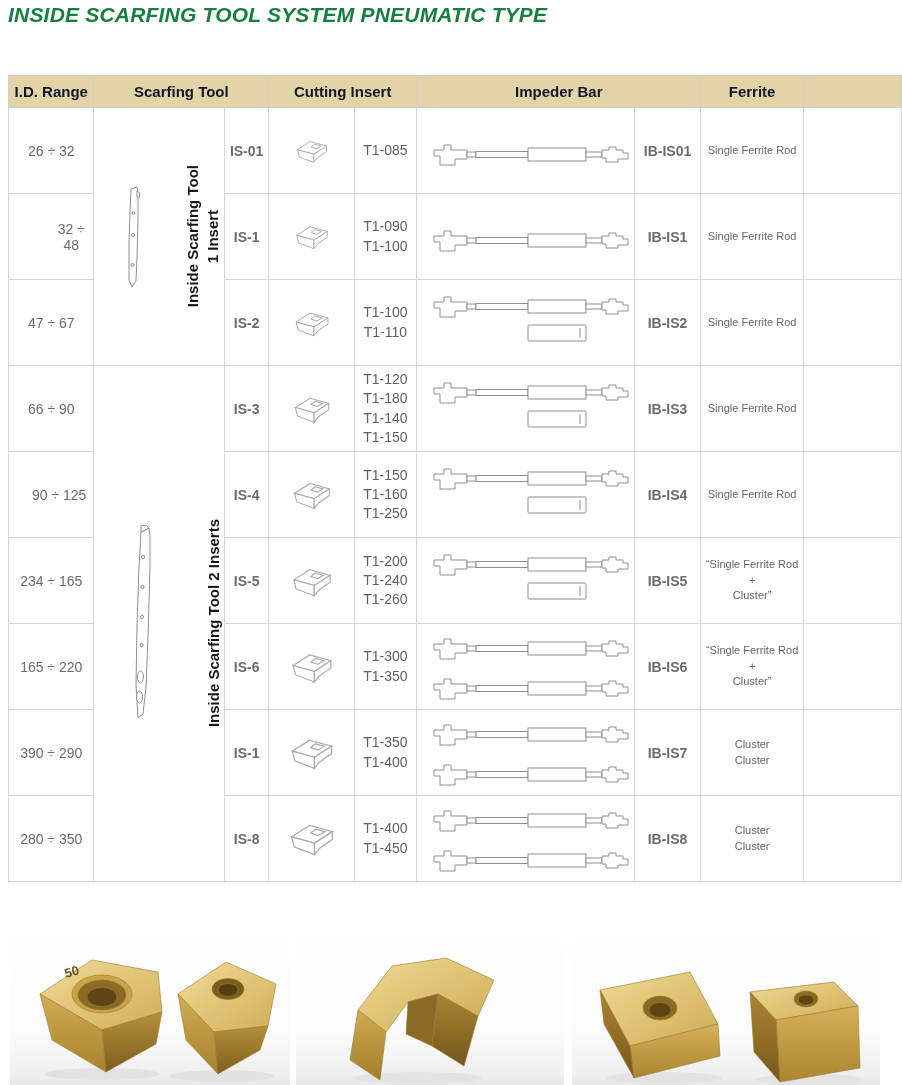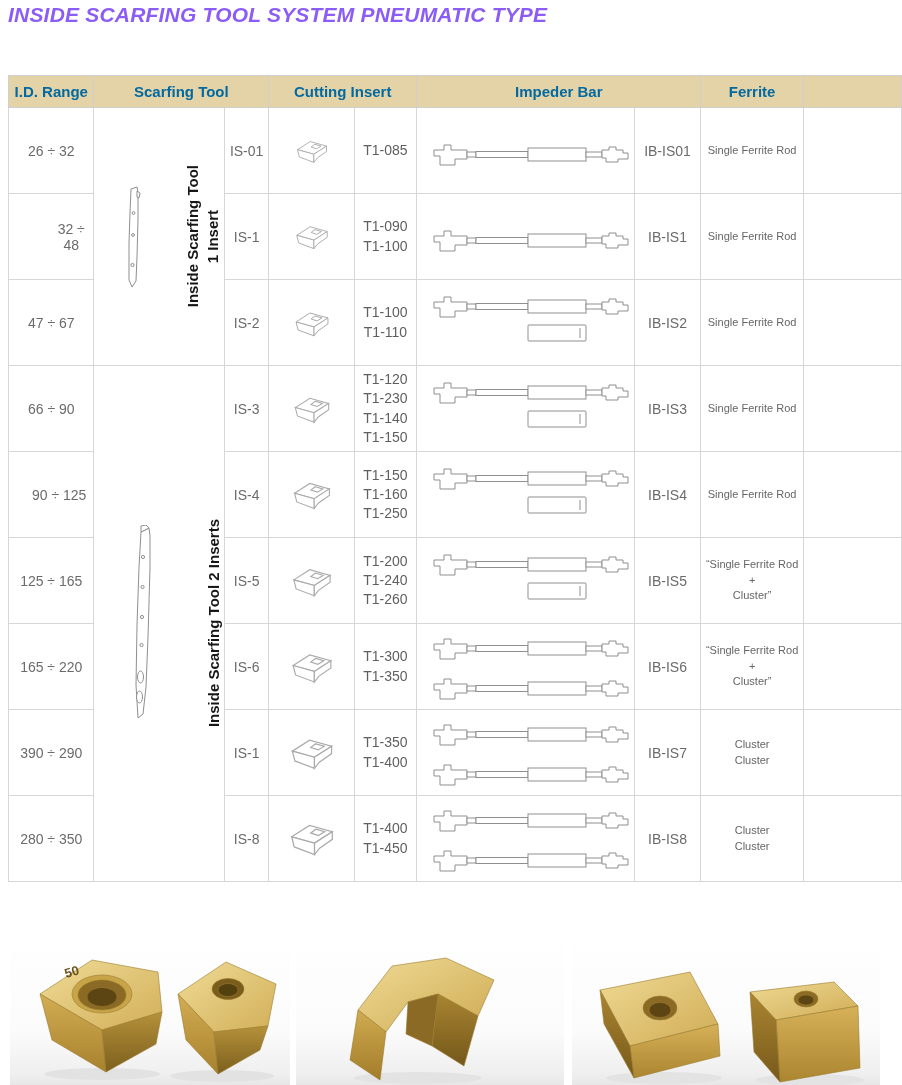--- a/index.html
+++ b/index.html
@@ -1,26 +1,26 @@
 <!DOCTYPE html>
 <html><head>
 <meta charset="utf-8">
 <style>
   html,body{margin:0;padding:0;background:#fff;}
   .page{position:relative;width:902px;height:1085px;background:#ffffff;overflow:hidden;
         font-family:"Liberation Sans",sans-serif;}
   .title{position:absolute;left:8px;top:0;margin:0;font-style:italic;font-weight:bold;
-         font-size:21px;letter-spacing:.2px;color:#8b5cf6;line-height:30px;}
+         font-size:21px;letter-spacing:.2px;color:#15803d;line-height:30px;}
   table.spec{position:absolute;left:8px;top:75px;border-collapse:collapse;table-layout:fixed;}
   table.spec th{background:#e5d3a8;border:1px solid #cfcfcf;font-size:15px;font-weight:bold;
-                color:#0369a1;height:31px;padding:0;text-align:center;}
+                color:#0f172a;height:31px;padding:0;text-align:center;}
   table.spec td{border:1px solid #d6d6d6;background:#fff;text-align:center;vertical-align:middle;
                 padding:0;color:#6b6b6b;font-size:14px;}
   td.id-range{font-size:15px;color:#6b6b6b;}
-  td.code{font-size:14px;color:#6b6b6b;}
+  td.code{font-size:14px;color:#6b6b6b;font-weight:bold;}
   td.t1 div{line-height:1.38;color:#5f5f5f;}
   td.ferrite div{line-height:1.4;font-size:11px;color:#666;}
   .tool-wrap{display:flex;align-items:center;justify-content:center;gap:12px;height:100%;}
   .tool-label{writing-mode:vertical-rl;transform:rotate(180deg);white-space:pre-line;
               font-weight:bold;color:#161616;font-size:15px;line-height:1.35;text-align:center;}
   .photos{position:absolute;left:0;top:932px;width:902px;height:153px;}
   .photo{position:absolute;top:0;height:153px;
          background:linear-gradient(180deg,#ffffff 0%,#fbfbfb 65%,#efefef 93%,#e7e7e7 100%);}
   .photo svg{display:block;}
   .p1{left:10px;width:280px;}
@@ -194,21 +194,21 @@
           <td>
             <svg class="diagram-svg" width="46" height="31.28" viewBox="0 0 44 30">
               <polygon points="6,14 20,5 38,10 24,19" fill="#ffffff" stroke="#ababab" stroke-width="1"></polygon>
               <polygon points="6,14 24,19 24,28 8,22" fill="#ffffff" stroke="#ababab" stroke-width="1"></polygon>
               <polygon points="24,19 38,10 38,16 28,23 24,28" fill="#ffffff" stroke="#ababab" stroke-width="1"></polygon>
               <polygon points="25,8 32,10 27,13 21,11" fill="#ffffff" stroke="#ababab" stroke-width="1"></polygon>
             </svg>
           </td>
           <td class="t1">
             <div>T1-120</div>
-            <div>T1-230</div>
+            <div>T1-180</div>
             <div>T1-140</div>
             <div>T1-150</div>
           </td>
           <td>
             <svg class="diagram-svg" width="210" height="80" viewBox="0 0 210 80">
               <g transform="translate(12,8)">
                 <path d="M2,11 L12,11 L12,6 L19,6 L19,11 L35,11 L35,20 L23,20 L23,26 L8,26 L8,17 L2,17 Z" fill="#ffffff" stroke="#8f8f8f" stroke-width="1"></path>
                 <rect x="35" y="13" width="9" height="5" fill="#ffffff" stroke="#8f8f8f" stroke-width="1"></rect>
                 <rect x="44" y="12.5" width="52" height="6" fill="#ffffff" stroke="#8f8f8f" stroke-width="1"></rect>
                 <rect x="96" y="9" width="58" height="13" fill="#ffffff" stroke="#8f8f8f" stroke-width="1"></rect>
@@ -259,21 +259,21 @@
               </g>
             </svg>
           </td>
           <td class="code">IB-IS4</td>
           <td class="ferrite">
             <div>Single Ferrite Rod</div>
           </td>
           <td></td>
         </tr>
         <tr>
-          <td class="id-range" style="height: 85px;">125 ÷ 165</td>
+          <td class="id-range" style="height: 85px;">234 ÷ 165</td>
           <td class="code">IS-5</td>
           <td>
             <svg class="diagram-svg" width="50" height="34" viewBox="0 0 44 30">
               <polygon points="6,14 20,5 38,10 24,19" fill="#ffffff" stroke="#ababab" stroke-width="1"></polygon>
               <polygon points="6,14 24,19 24,28 8,22" fill="#ffffff" stroke="#ababab" stroke-width="1"></polygon>
               <polygon points="24,19 38,10 38,16 28,23 24,28" fill="#ffffff" stroke="#ababab" stroke-width="1"></polygon>
               <polygon points="25,8 32,10 27,13 21,11" fill="#ffffff" stroke="#ababab" stroke-width="1"></polygon>
             </svg>
           </td>
           <td class="t1">

